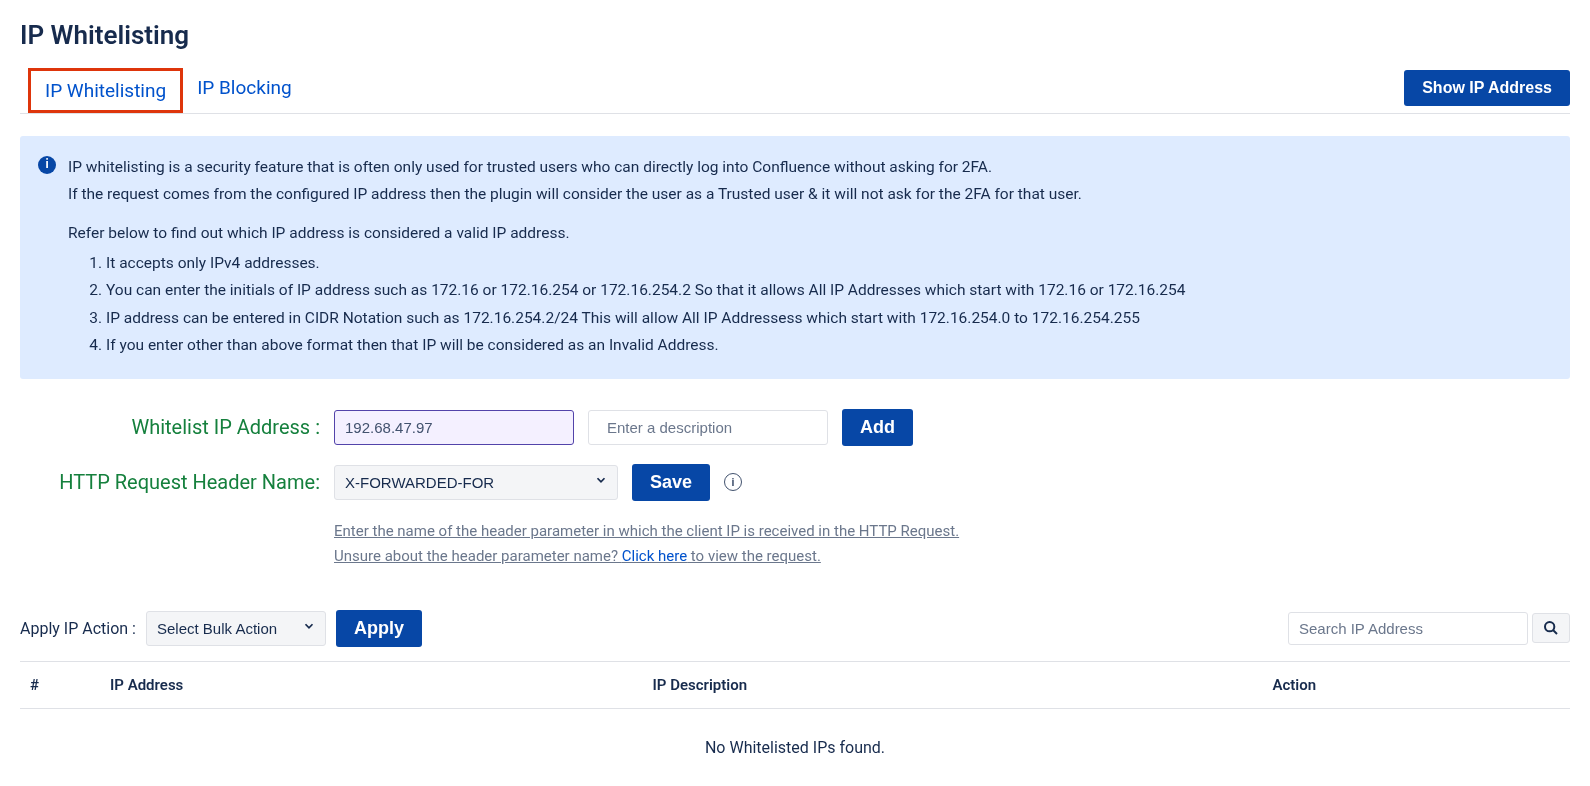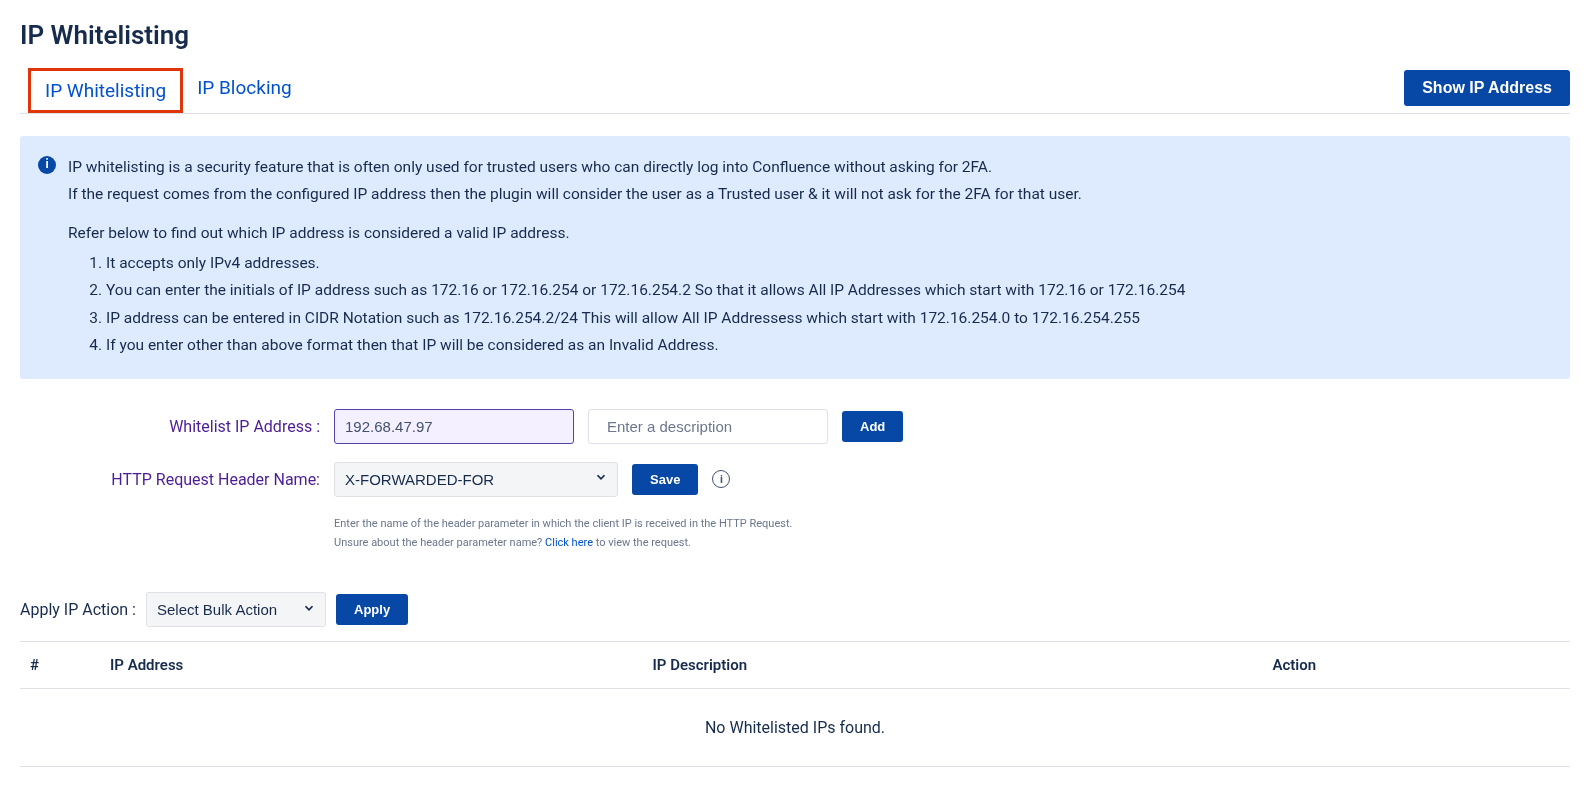--- a/index.html
+++ b/index.html
@@ -84,22 +84,22 @@
     .info-box ol li { margin: 2px 0; }
     .form-row {
       display: flex;
       align-items: center;
       gap: 14px;
       margin-bottom: 18px;
     }
     .form-label {
       width: 300px;
       text-align: right;
-      font-size: 16px;
-      color: #4c1d95;
+      font-size: 20px;
+      color: #15803d;
     }
     .ip-input {
       width: 240px;
       padding: 8px 10px;
       border: 1.5px solid #5243aa;
       background: #f4f0ff;
       border-radius: 3px;
       font-size: 15px;
       color: #42526e;
     }
@@ -110,21 +110,21 @@
       border-radius: 3px;
       font-size: 15px;
       color: #42526e;
     }
     .desc-input::placeholder { color: #6b778c; }
     .btn-primary {
       background: #0747a6;
       color: #fff;
       border: none;
       padding: 8px 18px;
-      font-size: 13px;
+      font-size: 18px;
       font-weight: 600;
       border-radius: 3px;
       cursor: pointer;
     }
     .select-wrap {
       position: relative;
       display: inline-block;
     }
     .select-box {
       width: 284px;
@@ -153,24 +153,25 @@
       display: inline-flex;
       align-items: center;
       justify-content: center;
       font-size: 11px;
       color: #42526e;
       font-weight: bold;
       font-style: normal;
     }
     .help-text {
       margin-left: 314px;
-      font-size: 11px;
+      font-size: 15px;
       color: #6b778c;
       line-height: 1.7;
       margin-bottom: 40px;
+      text-decoration: underline;
     }
     .help-text a { color: #0052cc; text-decoration: none; }
     .bulk-row {
       display: flex;
       align-items: center;
       gap: 10px;
       margin-bottom: 14px;
     }
     .bulk-label { font-size: 16px; color: #172b4d; }
     .search-wrap {
@@ -277,20 +278,29 @@
   <span class="bulk-label">Apply IP Action :</span>
   <div class="select-wrap">
     <input class="select-box small" readonly="" value="Select Bulk Action" style="">
     <span class="chevron">
       <svg width="14" height="14" viewBox="0 0 24 24" fill="none" stroke="#172b4d" stroke-width="3">
           <polyline points="6 9 12 15 18 9"></polyline>
         </svg>
     </span>
   </div>
   <button class="btn-primary">Apply</button>
+  <div class="search-wrap">
+    <input class="search-input" type="text" placeholder="Search IP Address" style="">
+    <button class="search-btn">
+      <svg width="16" height="16" viewBox="0 0 24 24" fill="none" stroke="#172b4d" stroke-width="3">
+          <circle cx="10" cy="10" r="7"></circle>
+          <line x1="21" y1="21" x2="15" y2="15"></line>
+        </svg>
+    </button>
+  </div>
 </div>
 
 <table>
   <thead>
     <tr>
       <th>#</th>
       <th class="ipaddr">IP Address</th>
       <th class="ipdesc">IP Description</th>
       <th>Action</th>
     </tr>

